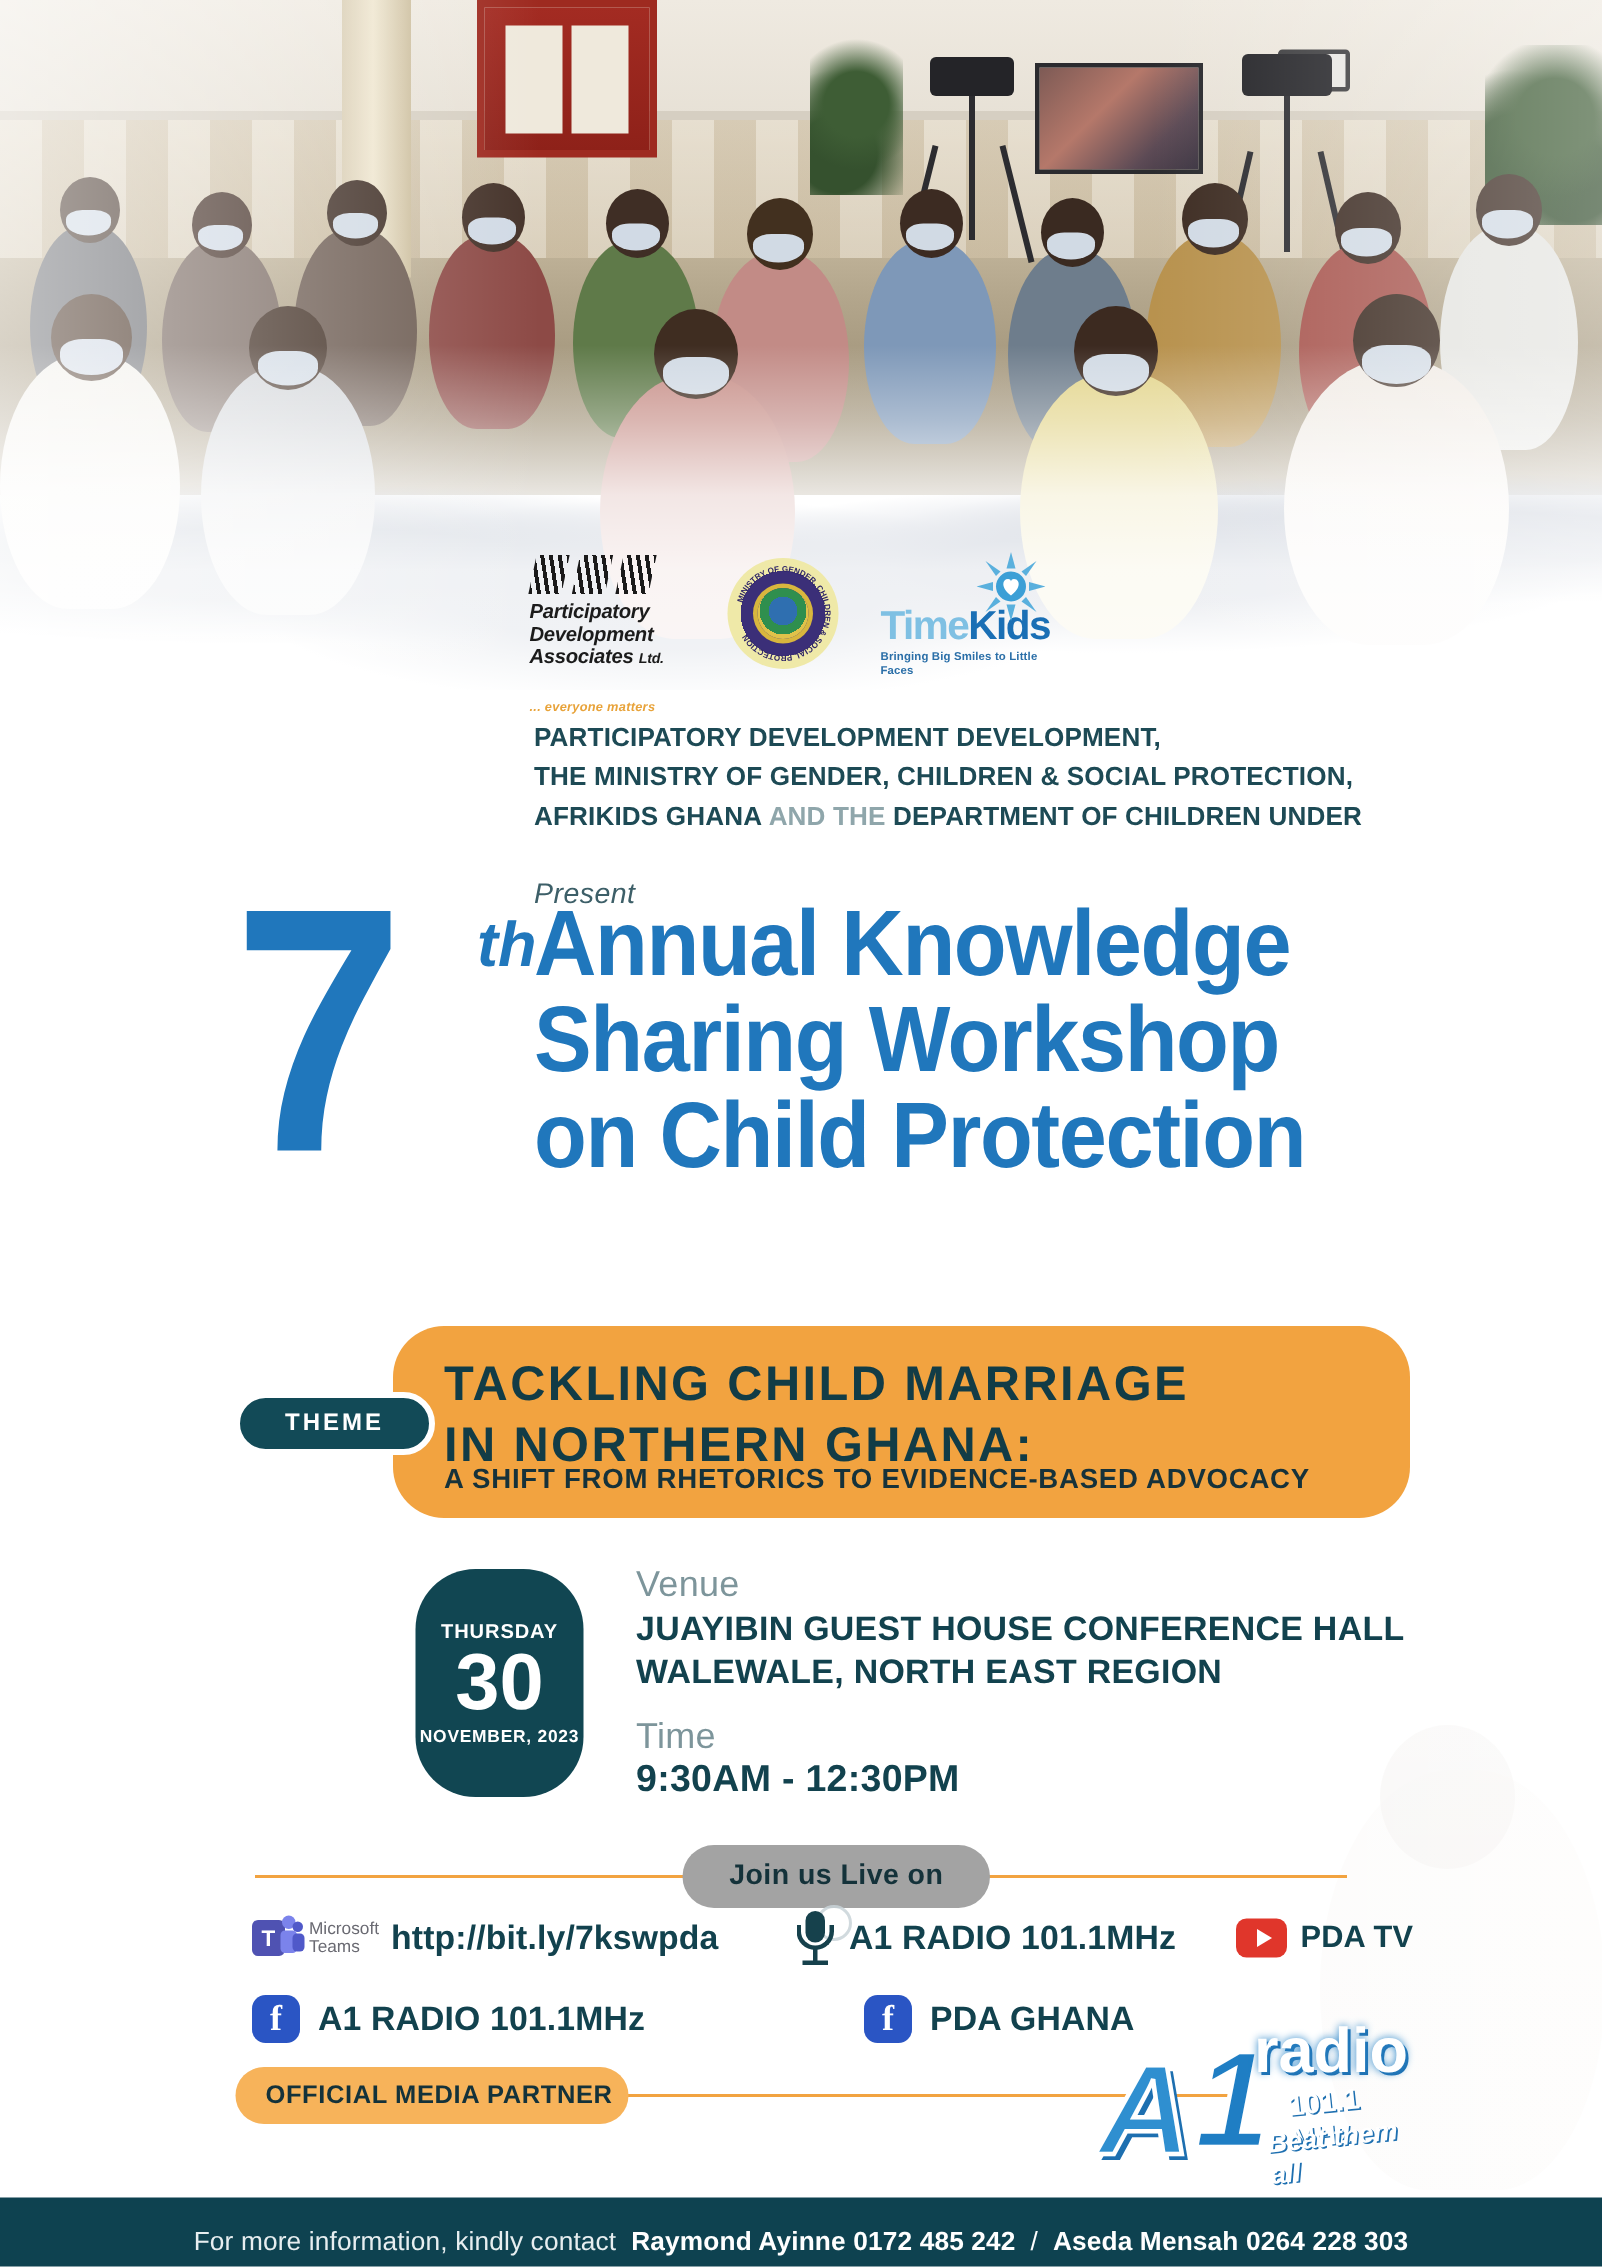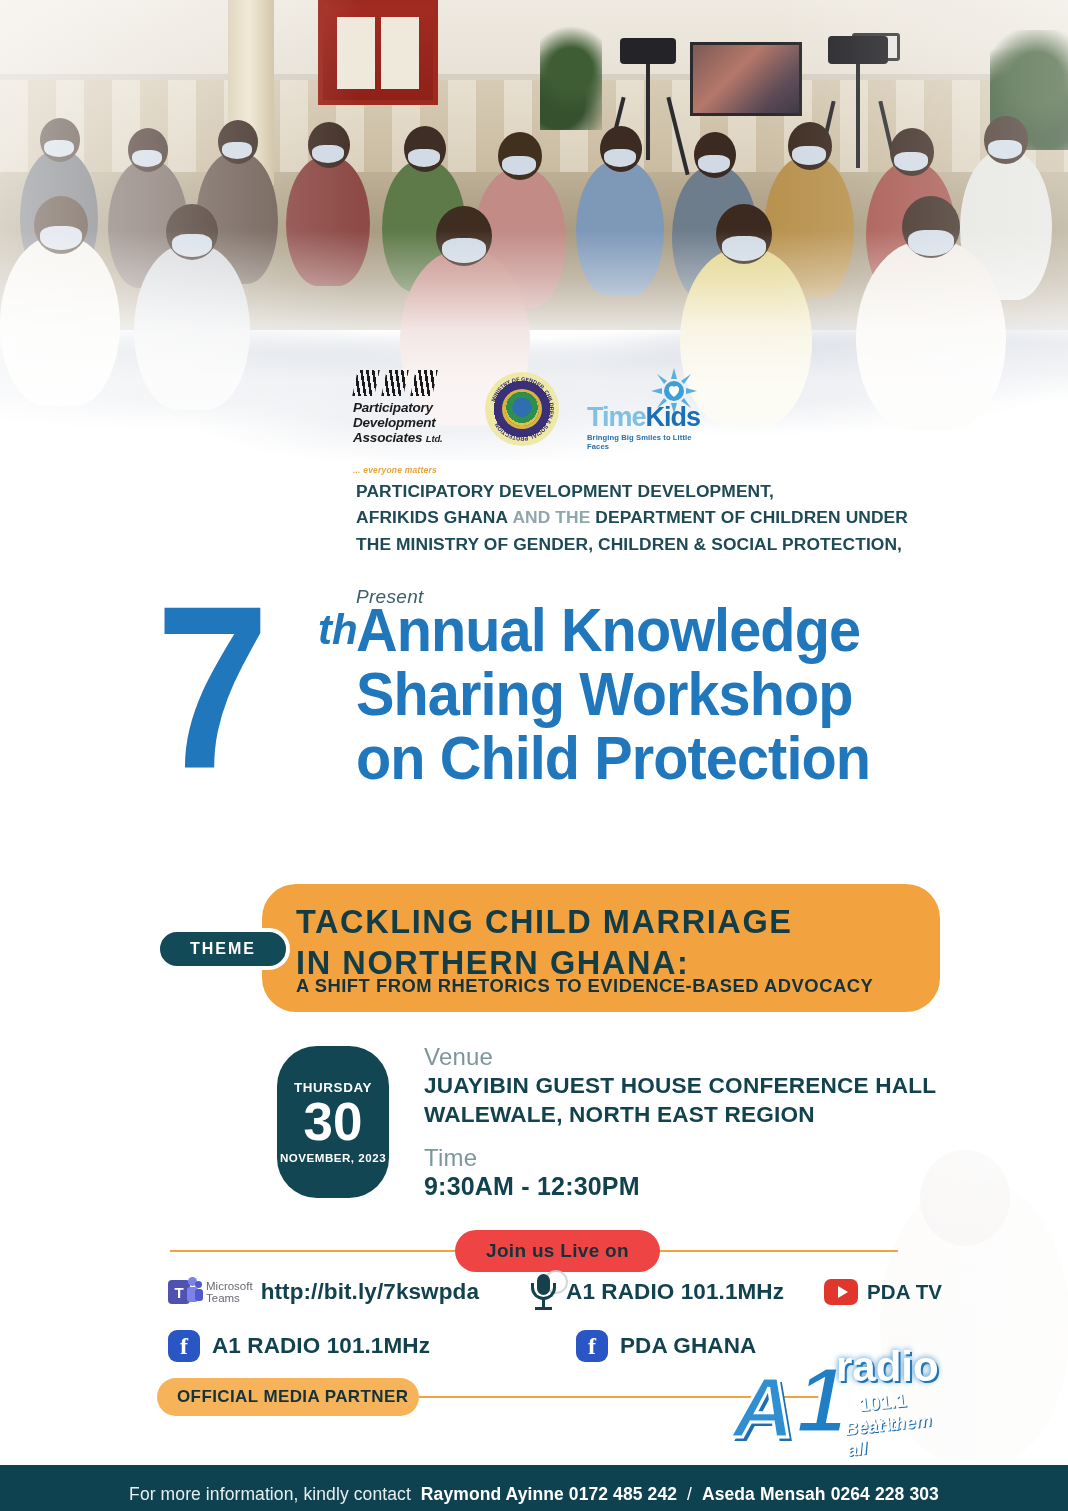--- a/index.html
+++ b/index.html
@@ -245,21 +245,21 @@
   .time-lbl{ margin-top:14px; }
   .time-val{ font-size:25px; font-weight:800; color:#12424e; letter-spacing:.2px; }
 
   
   .join-rule{
     position:absolute; left:170px; top:1238px; width:728px; height:2px;
     background:#f2a340;
   }
   .join-pill{
     position:absolute; left:455px; top:1218px; width:205px; height:42px;
-    background:#ef4444; border-radius:21px;
+    background:#a3a3a3; border-radius:21px;
     display:flex; align-items:center; justify-content:center;
     font-size:19px; font-weight:600; color:#14323a; letter-spacing:.3px;
   }
 
   .live-row{ position:absolute; display:flex; align-items:center; }
   .row1{ left:168px; top:1258px; gap:0; }
   .row2{ left:168px; top:1318px; gap:0; }
 
   .chan{ display:flex; align-items:center; }
   .chan-text{
@@ -542,26 +542,26 @@
       </div>
       <div class="afri-word">
         <span class="afri-a">Time</span><span class="afri-k">Kids</span>
       </div>
       <div class="afri-tag">Bringing Big Smiles to Little Faces</div>
     </div>
   </div>
 
   <div class="presenters">
     <div>PARTICIPATORY DEVELOPMENT DEVELOPMENT,</div>
+    <div>THE MINISTRY OF GENDER, CHILDREN &amp; SOCIAL PROTECTION,</div>
     <div>
       <span>AFRIKIDS GHANA</span>
       <span class="soft">AND THE</span>
       <span>DEPARTMENT OF CHILDREN UNDER</span>
     </div>
-    <div>THE MINISTRY OF GENDER, CHILDREN &amp; SOCIAL PROTECTION,</div>
     <div class="present-word">Present</div>
   </div>
 
   <div class="title-wrap">
     <div class="seven">7</div>
     <div class="th">th</div>
     <div class="title-lines">
       <div>Annual Knowledge</div>
       <div>Sharing Workshop</div>
       <div>on Child Protection</div>

